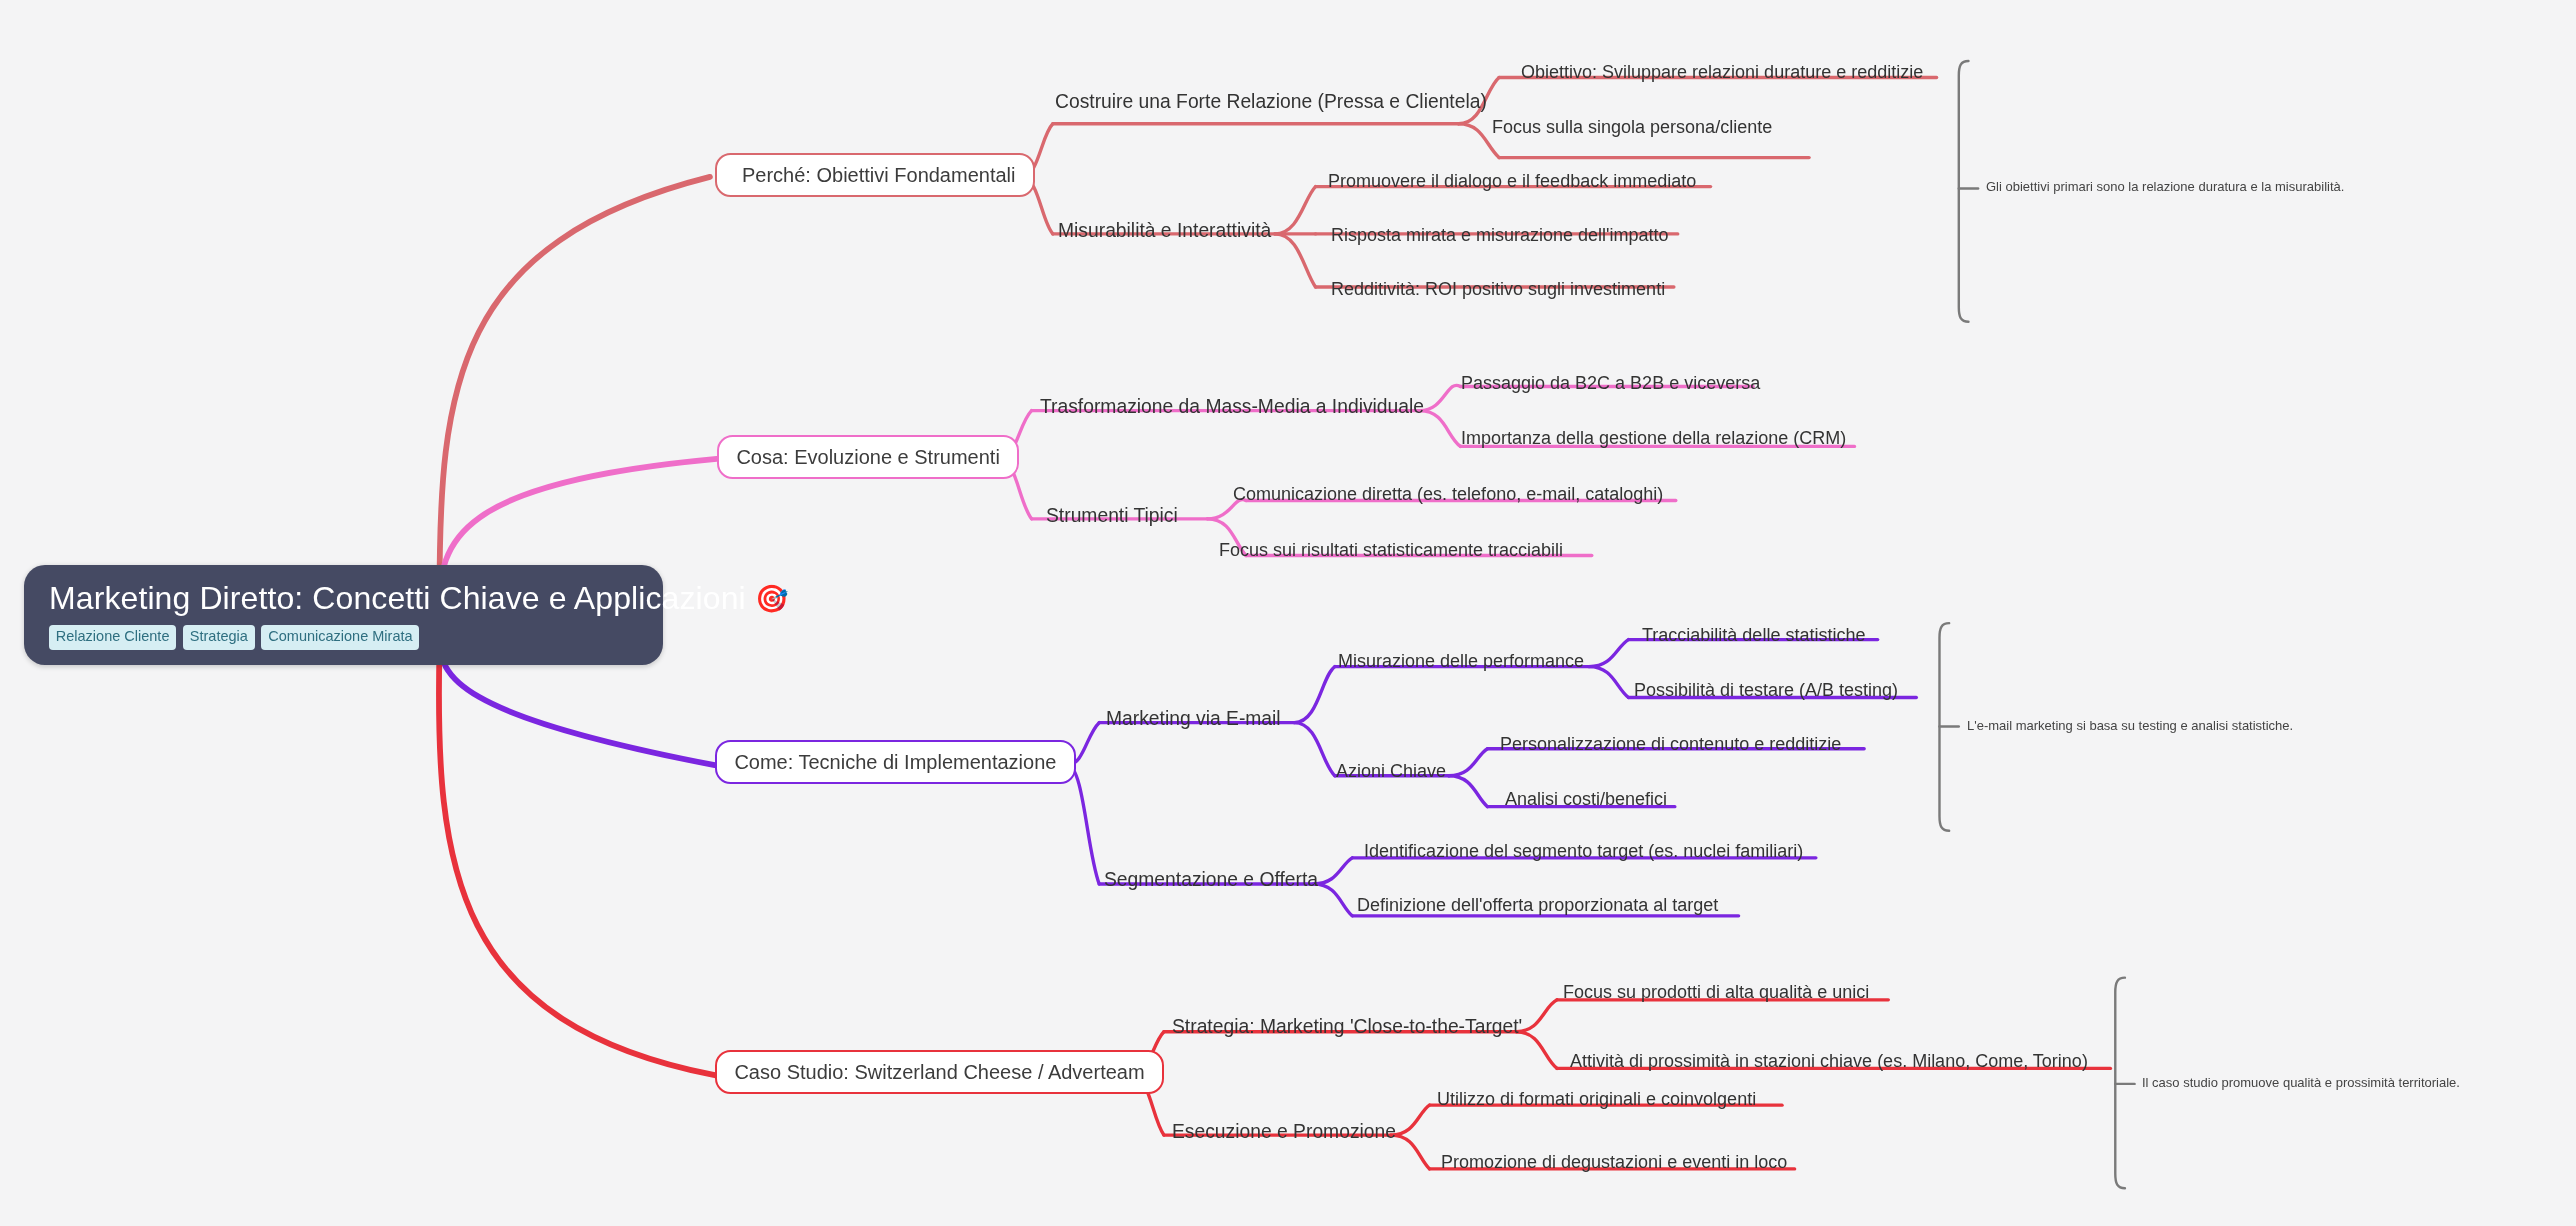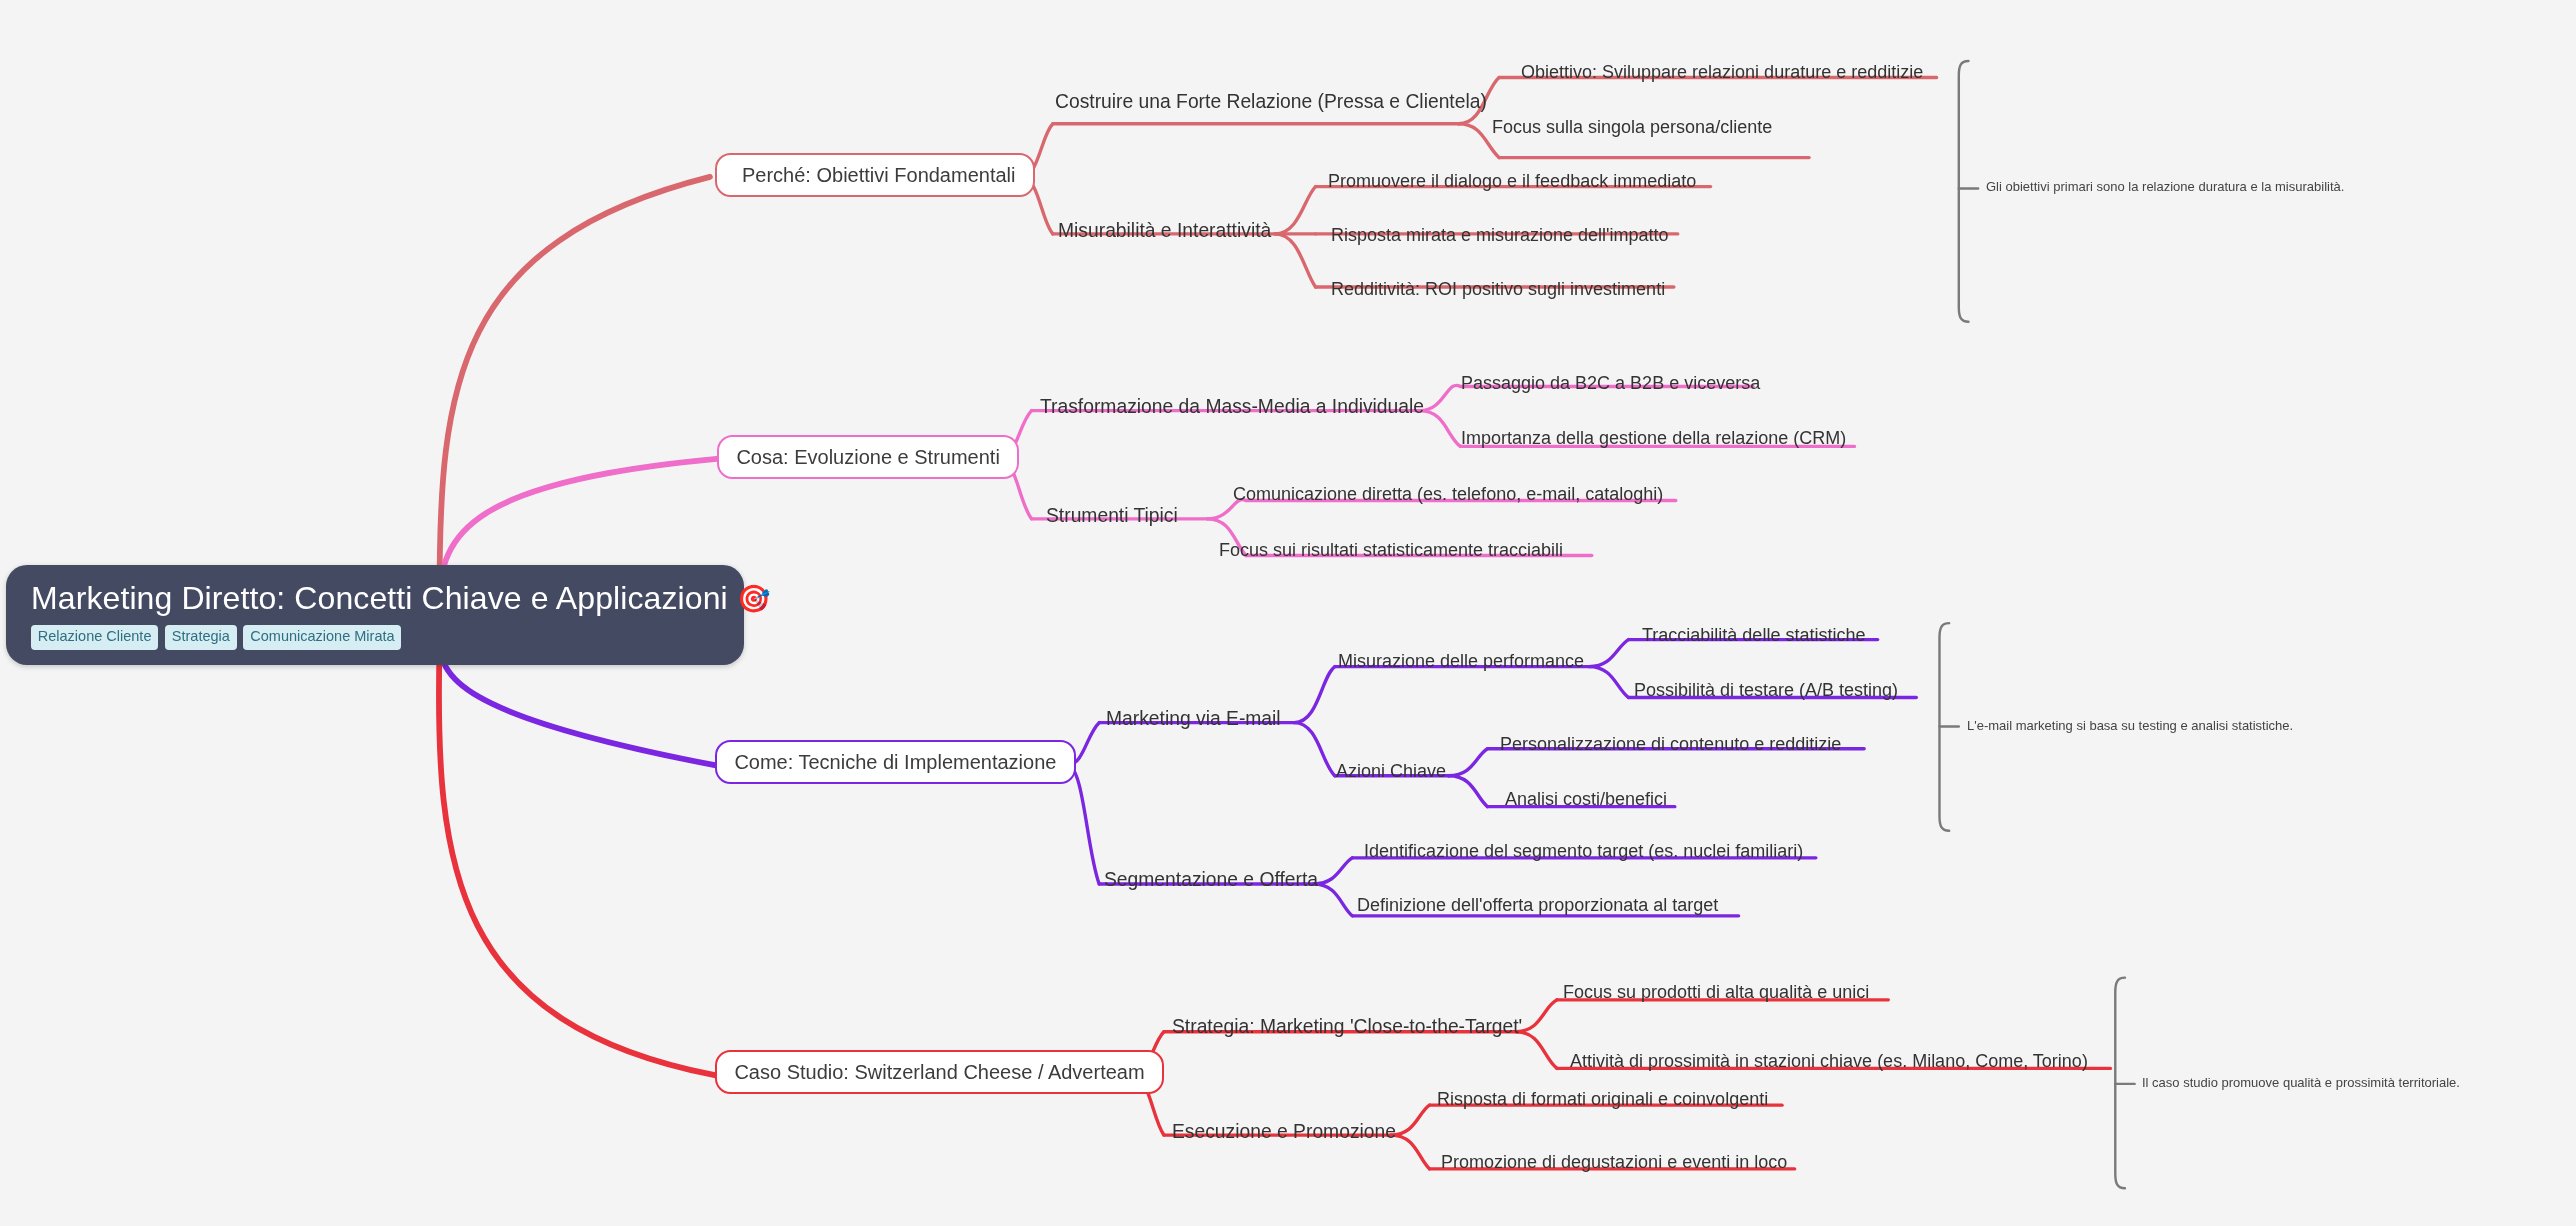--- a/index.html
+++ b/index.html
@@ -172,21 +172,21 @@
       <path d="M2028,195 L2048,195" stroke="#7a7a7a" stroke-width="2.5"></path>
 
       <path d="M2018,645 C2010,645 2008,650 2008,660 L2008,845 C2008,855 2010,860 2018,860" stroke="#7a7a7a" stroke-width="2.5"></path>
       <path d="M2008,752 L2028,752" stroke="#7a7a7a" stroke-width="2.5"></path>
 
       <path d="M2200,1012 C2192,1012 2190,1017 2190,1027 L2190,1215 C2190,1225 2192,1230 2200,1230" stroke="#7a7a7a" stroke-width="2.5"></path>
       <path d="M2190,1122 L2210,1122" stroke="#7a7a7a" stroke-width="2.5"></path>
     </g>
   </svg>
 
-  <div class="root-node" style="left:6px; top:565px; width:738px;">
+  <div class="root-node" style="left:24px; top:565px; width:639px;">
     <div class="root-title">
       <span>Marketing Diretto: Concetti Chiave e Applicazioni</span>
       <span class="root-emoji">🎯</span>
     </div>
     <div class="root-tags">
       <span class="root-tag">Relazione Cliente</span>
       <span class="root-tag">Strategia</span>
       <span class="root-tag">Comunicazione Mirata</span>
     </div>
   </div>
@@ -228,21 +228,21 @@
   <div class="node-label l3" style="left:1364px; top:842px;">Identificazione del segmento target (es. nuclei familiari)</div>
   <div class="node-label l3" style="left:1357px; top:896px;">Definizione dell'offerta proporzionata al target</div>
 
   <div class="branch-node" style="left:715px; top:1050px; border-color:#e8323c;">Caso Studio: Switzerland Cheese / Adverteam</div>
 
   <div class="node-label" style="left:1172px; top:1016px;">Strategia: Marketing 'Close-to-the-Target'</div>
   <div class="node-label l3" style="left:1563px; top:983px;">Focus su prodotti di alta qualità e unici</div>
   <div class="node-label l3" style="left:1570px; top:1052px;">Attività di prossimità in stazioni chiave (es. Milano, Come, Torino)</div>
 
   <div class="node-label" style="left:1172px; top:1121px;">Esecuzione e Promozione</div>
-  <div class="node-label l3" style="left:1437px; top:1090px;">Risposta di formati originali e coinvolgenti</div>
+  <div class="node-label l3" style="left:1437px; top:1090px;">Utilizzo di formati originali e coinvolgenti</div>
   <div class="node-label l3" style="left:1441px; top:1153px;">Promozione di degustazioni e eventi in loco</div>
 
   <div class="annotation" style="left:1986px; top:180px;">Gli obiettivi primari sono la relazione duratura e la misurabilità.</div>
   <div class="annotation" style="left:1967px; top:719px;">L'e-mail marketing si basa su testing e analisi statistiche.</div>
   <div class="annotation" style="left:2142px; top:1076px;">Il caso studio promuove qualità e prossimità territoriale.</div>
 
 </div>
 
 
 </body></html>

